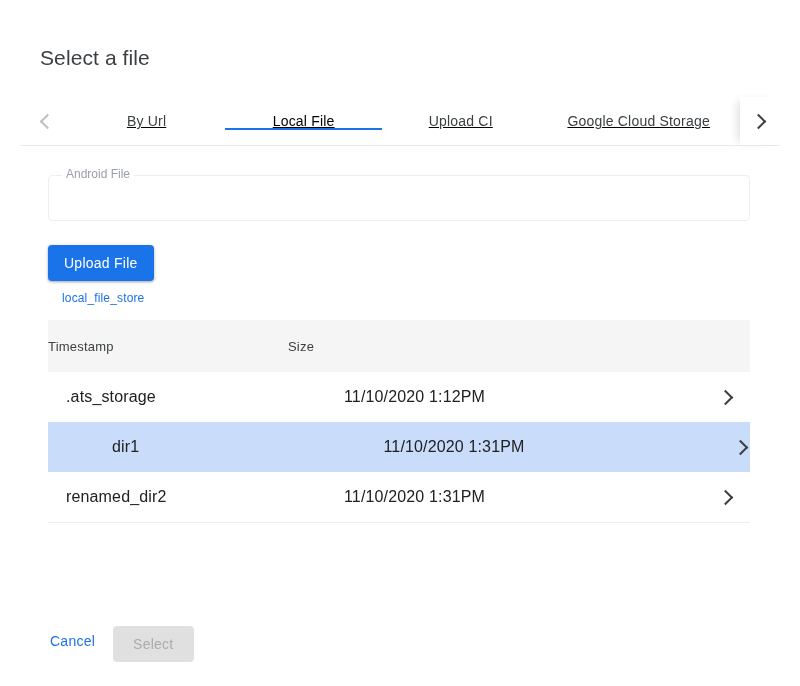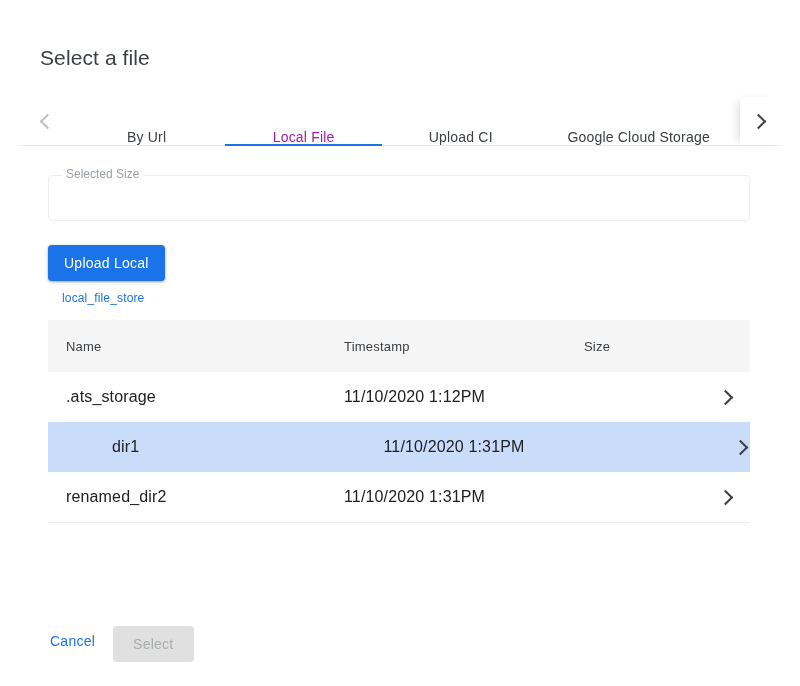--- a/index.html
+++ b/index.html
@@ -88,40 +88,41 @@
     transform: rotate(45deg);
     margin-right: 3px;
   }
   .tabs {
     position: absolute;
     left: 48px;
     top: 0;
     right: 42px;
     height: 48px;
     display: flex;
-    align-items: flex-end;
+    align-items: center;
+    text-decoration: underline;
   }
   .tab {
     position: relative;
     display: flex;
     align-items: center;
     justify-content: center;
     font-size: 14px;
     color: #3c4043;
     letter-spacing: 0.2px;
     cursor: pointer;
     white-space: nowrap;
     padding: 0 24px;
     box-sizing: border-box;
   }
   .tab.t0 { width: 158px; }
   .tab.t1 { width: 158px; }
   .tab.t2 { width: 158px; }
   .tab.t3 { width: 200px; }
-  .tab.active { color: #a21caf; font-weight: 500; }
+  .tab.active { color: #000000; font-weight: 500; }
   .tab.active::after {
     content: "";
     position: absolute;
     left: 0;
     right: 0;
     bottom: -1px;
     height: 2px;
     background: #1a73e8;
   }
 
@@ -312,32 +313,31 @@
       </div>
     </div>
 
     <div class="tab-scroll-btn next">
       <span class="chev right"></span>
     </div>
   </div>
 
   <div class="field">
     <div class="field-outline"></div>
-    <div class="field-label">Selected Size</div>
+    <div class="field-label">Android File</div>
     <input class="field-input" type="text" value="" style="">
   </div>
 
-  <button class="upload-btn">Upload Local</button>
+  <button class="upload-btn">Upload File</button>
 
   <div class="breadcrumb">local_file_store</div>
 
   <div class="file-table">
 
     <div class="table-head">
-      <div class="col-name">Name</div>
       <div class="col-time">Timestamp</div>
       <div class="col-size">Size</div>
       <div class="col-arrow"></div>
     </div>
 
     <div class="table-row">
       <div class="col-name">.ats_storage</div>
       <div class="col-time">11/10/2020 1:12PM</div>
       <div class="col-size"></div>
       <div class="col-arrow">

